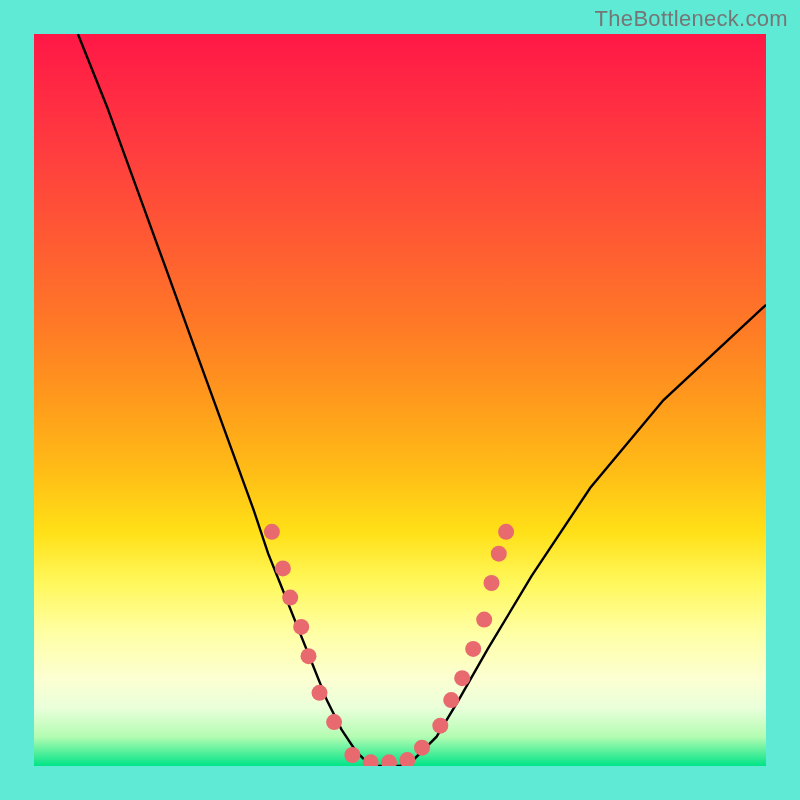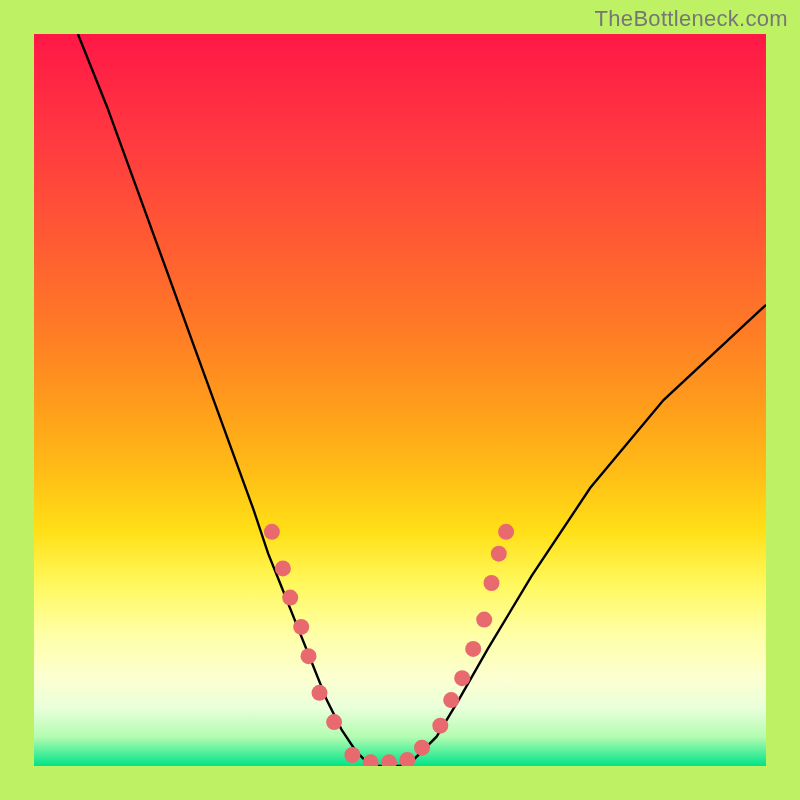--- a/index.html
+++ b/index.html
@@ -1,16 +1,16 @@
 <!DOCTYPE html>
 <html><head>
 <meta charset="utf-8">
 <style>
   html,body{margin:0;padding:0;width:800px;height:800px;overflow:hidden;font-family:Arial,Helvetica,sans-serif}
-  .frame{position:absolute;inset:0;background:#bef264}
+  .frame{position:absolute;inset:0;background:#5eead4}
   .plot{position:absolute;left:34px;top:34px;width:732px;height:732px;overflow:hidden}
   .gradient{position:absolute;inset:0;background:linear-gradient(to bottom,
     #ff1846 0%, #ff2a43 8%, #ff3d3f 16%, #ff5a33 28%, #ff7a26 40%,
     #ff9a1c 50%, #ffbe16 60%, #ffe017 68%, #fff85c 75%, #ffffa6 82%,
     #fcffd1 88%, #eaffda 92%, #b3fcb2 96%, #00e487 100%)}
   .curve{position:absolute;inset:0}
   .curve svg{position:absolute;inset:0}
   .watermark{position:absolute;top:6px;right:12px;color:#767676;font-size:22px;font-weight:400;letter-spacing:.3px;user-select:none}
 </style>
 </head>

